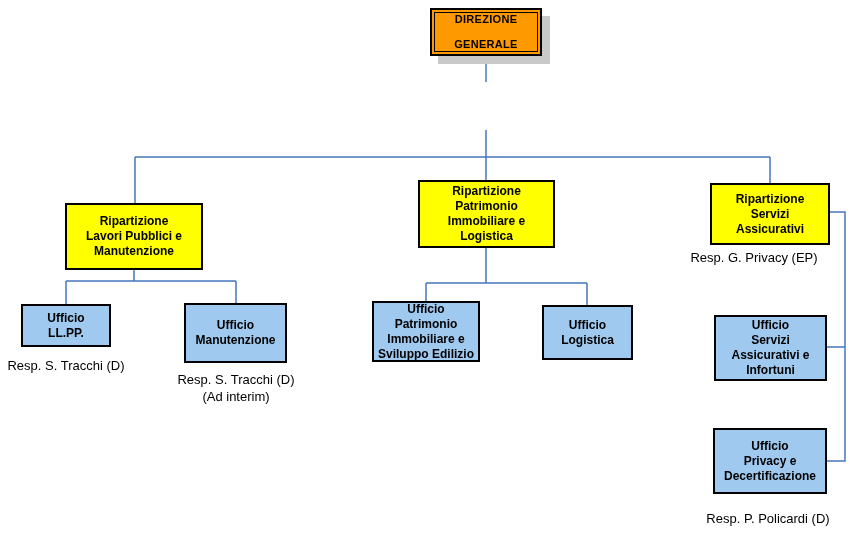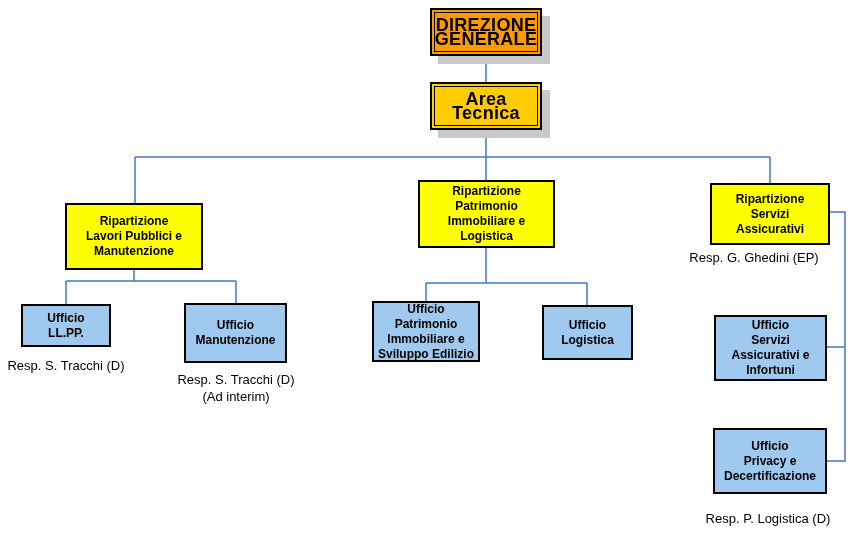--- a/index.html
+++ b/index.html
@@ -13,21 +13,21 @@
   .node{
     position:absolute;display:flex;align-items:center;justify-content:center;
     box-sizing:border-box;text-align:center;
   }
   .node .lbl{white-space:pre-line;font-weight:bold;font-size:12px;line-height:15px;}
 
   .node.top{border:2px solid var(--border);box-shadow:8px 8px 0 0 var(--shadow);}
   .node.top::before{
     content:"";position:absolute;inset:2px;border:1px solid var(--border);pointer-events:none;
   }
-  .node.top .lbl{font-size:18px;line-height:14px;letter-spacing:.3px;}
+  .node.top .lbl{font-size:11px;line-height:25px;letter-spacing:.3px;}
 
   .node.dept{border:2px solid var(--border);}
   .node.office{border:2px solid var(--border);}
 
   .fill-orange{background:var(--orange);}
   .fill-gold{background:var(--gold);}
   .fill-yellow{background:var(--yellow);}
   .fill-blue{background:var(--lightblue);}
 
   .caption{
@@ -46,44 +46,40 @@
     <path d="M134 270 L134 281 M66 281 L236 281 M66 281 L66 304 M236 281 L236 303"></path>
     <path d="M486 248 L486 283 M426 283 L587 283 M426 283 L426 301 M587 283 L587 305"></path>
     <path d="M830 212 L845 212 L845 461 L827 461 M845 347 L827 347"></path>
   </svg>
 
   <div class="node top fill-orange" style="left:430px;top:8px;width:112px;height:48px">
     <span class="lbl">DIREZIONE
 GENERALE</span>
   </div>
 
-  <div class="node top fill-gold" style="left:430px;top:82px;width:112px;height:48px">
-    <span class="lbl">Area
-Tecnica</span>
-  </div>
 
   <div class="node dept fill-yellow" style="left:65px;top:203px;width:138px;height:67px">
     <span class="lbl">Ripartizione
 Lavori Pubblici e
 Manutenzione</span>
   </div>
 
   <div class="node dept fill-yellow" style="left:418px;top:180px;width:137px;height:68px">
     <span class="lbl">Ripartizione
 Patrimonio
 Immobiliare e
 Logistica</span>
   </div>
 
   <div class="node dept fill-yellow" style="left:710px;top:183px;width:120px;height:62px">
     <span class="lbl">Ripartizione
 Servizi
 Assicurativi</span>
   </div>
-  <div class="caption" style="left:674px;top:249px;width:160px">Resp. G. Ghedini (EP)</div>
+  <div class="caption" style="left:674px;top:249px;width:160px">Resp. G. Privacy (EP)</div>
 
   <div class="node office fill-blue" style="left:21px;top:304px;width:90px;height:43px">
     <span class="lbl">Ufficio
 LL.PP.</span>
   </div>
   <div class="caption" style="left:-16px;top:357px;width:164px">Resp. S. Tracchi (D)</div>
 
   <div class="node office fill-blue" style="left:184px;top:303px;width:103px;height:60px">
     <span class="lbl">Ufficio
 Manutenzione</span>
@@ -108,15 +104,15 @@
 Servizi
 Assicurativi e
 Infortuni</span>
   </div>
 
   <div class="node office fill-blue" style="left:713px;top:428px;width:114px;height:66px">
     <span class="lbl">Ufficio
 Privacy e
 Decertificazione</span>
   </div>
-  <div class="caption" style="left:688px;top:510px;width:160px">Resp. P. Logistica (D)</div>
+  <div class="caption" style="left:688px;top:510px;width:160px">Resp. P. Policardi (D)</div>
 
 </div>
 
 </body></html>

